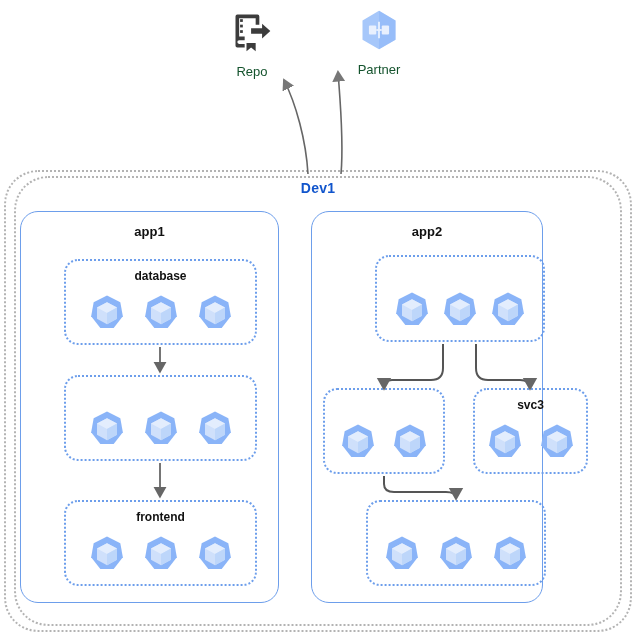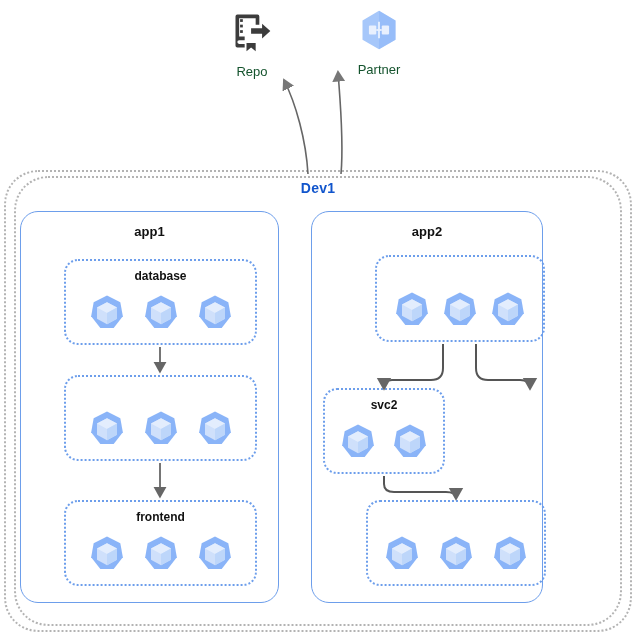--- a/index.html
+++ b/index.html
@@ -218,41 +218,61 @@
         <path d="M24 3 L40 11 L43 28 L32 42 L16 42 L5 28 L8 11 Z" fill="#8ab4f8"></path>
         <path d="M24 11 L36 17.5 L36 31 L24 37.5 L12 31 L12 17.5 Z" fill="#cfe0fb"></path>
         <path d="M24 11 L36 17.5 L24 24 L12 17.5 Z" fill="#e3edfd"></path>
         <path d="M24 24 L36 17.5 L36 31 L24 37.5 Z" fill="#bdd6fa"></path>
       </g>
         </svg>
     </div>
   </div>
 
   <div class="svc-box" style="left:323px;top:388px;width:122px;height:86px;">
-    <div class="svc-title">svc2</div>
     <div class="pods" style="gap:12px;">
       <svg class="pod" viewBox="0 0 48 48">
           <g>
         <path d="M24 3 L40 11 L43 28 L32 42 L16 42 L5 28 L8 11 Z" fill="#8ab4f8"></path>
         <path d="M24 11 L36 17.5 L36 31 L24 37.5 L12 31 L12 17.5 Z" fill="#cfe0fb"></path>
         <path d="M24 11 L36 17.5 L24 24 L12 17.5 Z" fill="#e3edfd"></path>
         <path d="M24 24 L36 17.5 L36 31 L24 37.5 Z" fill="#bdd6fa"></path>
       </g>
         </svg>
       <svg class="pod" viewBox="0 0 48 48">
           <g>
         <path d="M24 3 L40 11 L43 28 L32 42 L16 42 L5 28 L8 11 Z" fill="#8ab4f8"></path>
         <path d="M24 11 L36 17.5 L36 31 L24 37.5 L12 31 L12 17.5 Z" fill="#cfe0fb"></path>
         <path d="M24 11 L36 17.5 L24 24 L12 17.5 Z" fill="#e3edfd"></path>
         <path d="M24 24 L36 17.5 L36 31 L24 37.5 Z" fill="#bdd6fa"></path>
       </g>
         </svg>
     </div>
   </div>
 
+  <div class="svc-box" style="left:473px;top:388px;width:115px;height:86px;">
+    <div class="svc-title">svc3</div>
+    <div class="pods" style="gap:12px;">
+      <svg class="pod" viewBox="0 0 48 48">
+          <g>
+        <path d="M24 3 L40 11 L43 28 L32 42 L16 42 L5 28 L8 11 Z" fill="#8ab4f8"></path>
+        <path d="M24 11 L36 17.5 L36 31 L24 37.5 L12 31 L12 17.5 Z" fill="#cfe0fb"></path>
+        <path d="M24 11 L36 17.5 L24 24 L12 17.5 Z" fill="#e3edfd"></path>
+        <path d="M24 24 L36 17.5 L36 31 L24 37.5 Z" fill="#bdd6fa"></path>
+      </g>
+        </svg>
+      <svg class="pod" viewBox="0 0 48 48">
+          <g>
+        <path d="M24 3 L40 11 L43 28 L32 42 L16 42 L5 28 L8 11 Z" fill="#8ab4f8"></path>
+        <path d="M24 11 L36 17.5 L36 31 L24 37.5 L12 31 L12 17.5 Z" fill="#cfe0fb"></path>
+        <path d="M24 11 L36 17.5 L24 24 L12 17.5 Z" fill="#e3edfd"></path>
+        <path d="M24 24 L36 17.5 L36 31 L24 37.5 Z" fill="#bdd6fa"></path>
+      </g>
+        </svg>
+    </div>
+  </div>
 
   <div class="svc-box" style="left:366px;top:500px;width:180px;height:86px;">
     <div class="pods" style="gap:14px;">
       <svg class="pod" viewBox="0 0 48 48">
           <g>
         <path d="M24 3 L40 11 L43 28 L32 42 L16 42 L5 28 L8 11 Z" fill="#8ab4f8"></path>
         <path d="M24 11 L36 17.5 L36 31 L24 37.5 L12 31 L12 17.5 Z" fill="#cfe0fb"></path>
         <path d="M24 11 L36 17.5 L24 24 L12 17.5 Z" fill="#e3edfd"></path>
         <path d="M24 24 L36 17.5 L36 31 L24 37.5 Z" fill="#bdd6fa"></path>
       </g>

